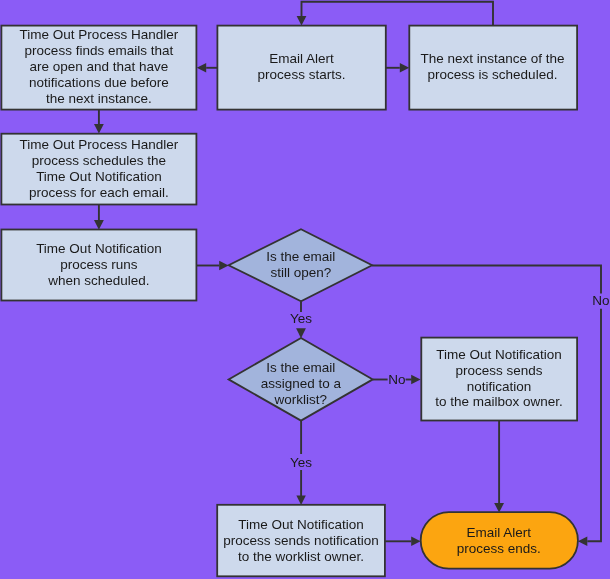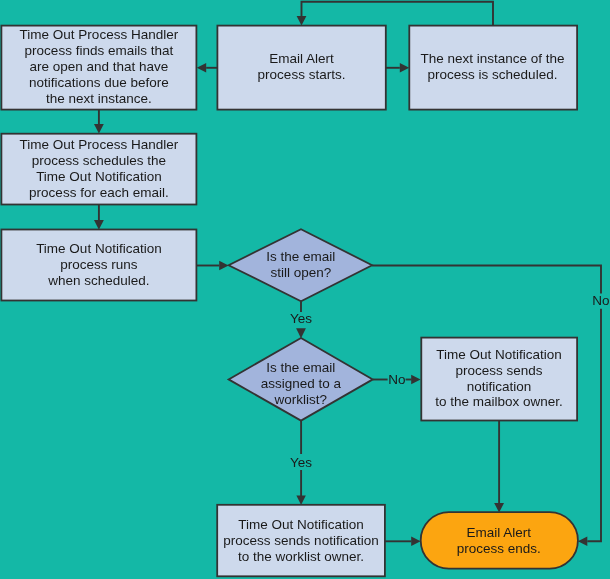--- a/index.html
+++ b/index.html
@@ -1,19 +1,19 @@
 <!DOCTYPE html>
 <html><head>
 <meta charset="utf-8">
 <title>Email Alert process flowchart</title>
 <style>
   html, body { margin:0; padding:0; background:#ffffff; }
   body { width:610px; height:579px; overflow:hidden;
          font-family:"Liberation Sans", sans-serif; }
-  #diagram { position:relative; width:610px; height:579px; background:#14b8a6; }
+  #diagram { position:relative; width:610px; height:579px; background:#8b5cf6; }
   #flowsvg { position:absolute; left:0; top:0; display:block; }
   .shape-process  { fill:#cdd9ec; stroke:#333333; stroke-width:1.8; }
   .shape-decision { fill:#a2b4dc; stroke:#333333; stroke-width:1.8; }
   .shape-term     { fill:#fca510; stroke:#333333; stroke-width:1.8; }
   .conn  { stroke:#333333; stroke-width:1.9; fill:none; }
   .ahead { fill:#333333; stroke:none; }
   .nodetext  { font-family:"Liberation Sans", sans-serif; font-size:13.5px;
                fill:#1a1a1a; text-anchor:middle; }
   .edgelabel { font-family:"Liberation Sans", sans-serif; font-size:13.5px;
                fill:#1a1a1a; text-anchor:middle; }

